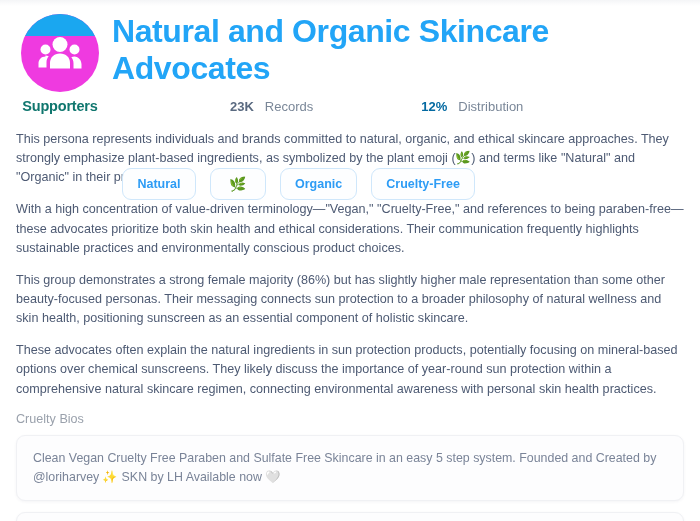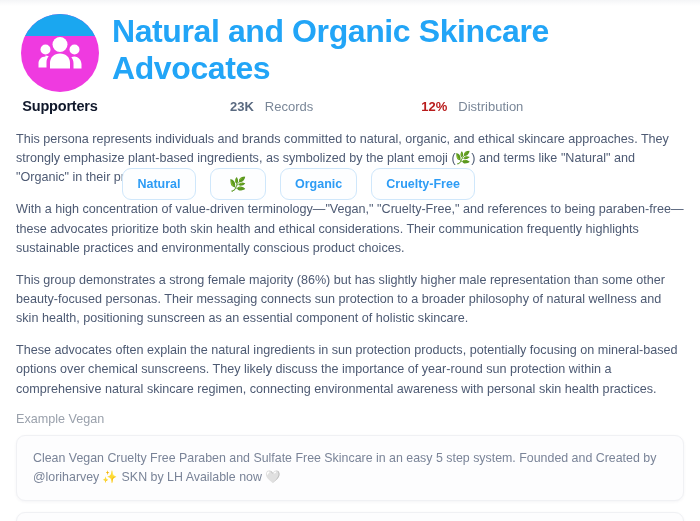--- a/index.html
+++ b/index.html
@@ -65,21 +65,21 @@
     transform: translate(-50%, -47%);
     width: 48px;
     height: 48px;
     display: block;
   }
 
   .avatar-label {
     margin-top: 6px;
     font-size: 14.5px;
     font-weight: bold;
-    color: #0f172a;
+    color: #0f766e;
     letter-spacing: -0.2px;
     white-space: nowrap;
   }
 
   .header-main {
     position: absolute;
     left: 104px;
     right: 0;
     top: 0;
   }
@@ -95,21 +95,21 @@
 
   .stats {
     margin-top: 12px;
     padding-left: 118px;
     display: flex;
     gap: 108px;
     font-size: 13px;
   }
   .stat-value { font-weight: bold; }
   .stat-value.records { color: #5a6a80; }
-  .stat-value.dist { color: #b91c1c; margin-top: 19px; }
+  .stat-value.dist { color: #0369a1; margin-top: 19px; }
   .stat-label { color: #7a8798; margin-left: 3px; padding-left: 8px; }
 
   .tags {
     margin-top: 14px;
     display: flex;
     gap: 14px;
     padding-left: 10px;
   }
   .tag {
     min-width: 74px;
@@ -208,18 +208,18 @@
     </div>
   </div>
 
   <div class="body-text">
     <p>This persona represents individuals and brands committed to natural, organic, and ethical skincare approaches. They strongly emphasize plant-based ingredients, as symbolized by the plant emoji (🌿) and terms like "Natural" and "Organic" in their profiles.</p>
     <p>With a high concentration of value-driven terminology—"Vegan," "Cruelty-Free," and references to being paraben-free—these advocates prioritize both skin health and ethical considerations. Their communication frequently highlights sustainable practices and environmentally conscious product choices.</p>
     <p>This group demonstrates a strong female majority (86%) but has slightly higher male representation than some other beauty-focused personas. Their messaging connects sun protection to a broader philosophy of natural wellness and skin health, positioning sunscreen as an essential component of holistic skincare.</p>
     <p>These advocates often explain the natural ingredients in sun protection products, potentially focusing on mineral-based options over chemical sunscreens. They likely discuss the importance of year-round sun protection within a comprehensive natural skincare regimen, connecting environmental awareness with personal skin health practices.</p>
   </div>
 
-  <div class="bios-heading">Example Vegan</div>
+  <div class="bios-heading">Cruelty Bios</div>
 
   <div class="bio-card">Clean Vegan Cruelty Free Paraben and Sulfate Free Skincare in an easy 5 step system. Founded and Created by @loriharvey ✨ SKN by LH Available now 🤍</div>
   <div class="bio-card">Monbair India LLP is a professional manufacturer of Kerala Ayurveda skincare products. Natural Skin Glow Repair Treatment Shop Now 👇</div>
 
 </div>
 
 </body></html>

